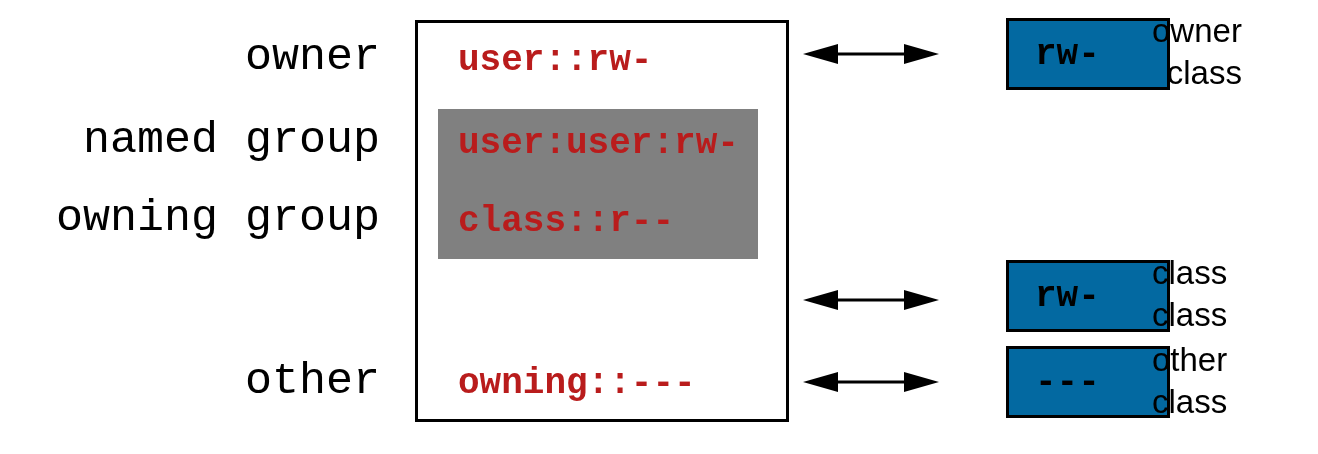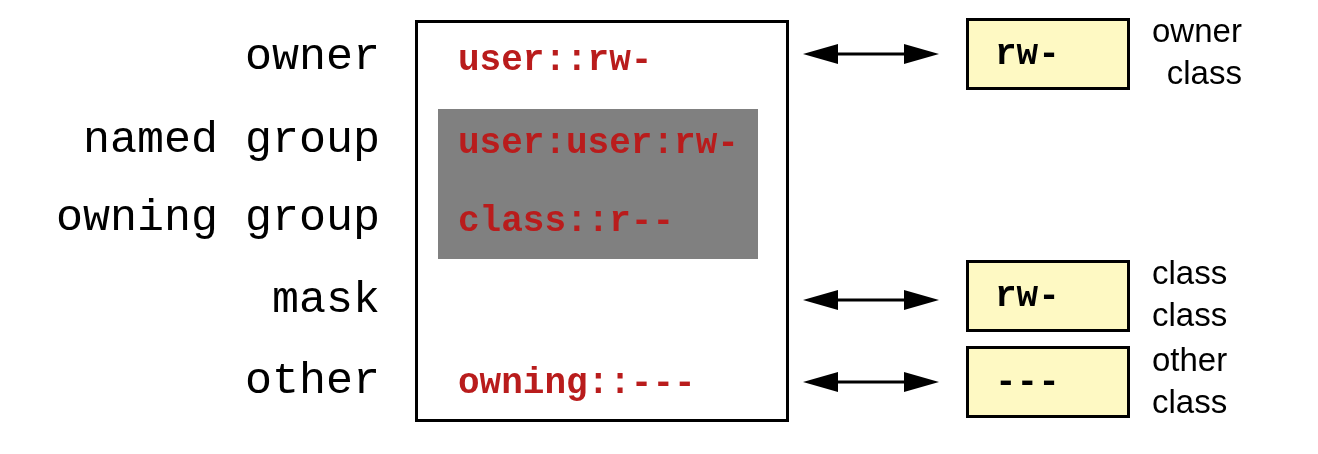--- a/index.html
+++ b/index.html
@@ -52,24 +52,24 @@
   
   .arrow {
     position: absolute;
     left: 800px;
     width: 142px; height: 32px;
     transform: translateY(-50%);
   }
   
   .class-box {
     position: absolute;
-    left: 966px;
+    left: 1006px;
     width: 164px; height: 72px;
     border: 3px solid #000000;
-    background: #fef9c3;
+    background: #0369a1;
     display: flex;
     align-items: center;
   }
   .class-box .perm {
     font-size: 36px;
     font-weight: bold;
     padding-left: 26px;
     white-space: nowrap;
   }
   .class-label {
@@ -83,21 +83,20 @@
   }
 </style>
 </head>
 <body>
 
 <div class="diagram">
 
   <div class="role-label" style="top:57px">owner</div>
   <div class="role-label" style="top:140px">named group</div>
   <div class="role-label" style="top:218px">owning group</div>
-  <div class="role-label" style="top:300px">mask</div>
   <div class="role-label" style="top:381px">other</div>
 
   <div class="acl-box">
     <div class="acl-highlight" style="background: rgb(128, 128, 128);"></div>
     <div class="acl-entry" style="top:37px">user::rw-</div>
     <div class="acl-entry" style="top:120px">user:user:rw-</div>
     <div class="acl-entry" style="top:198px">class::r--</div>
     <div class="acl-entry" style="top:360px">owning::---</div>
   </div>
 

